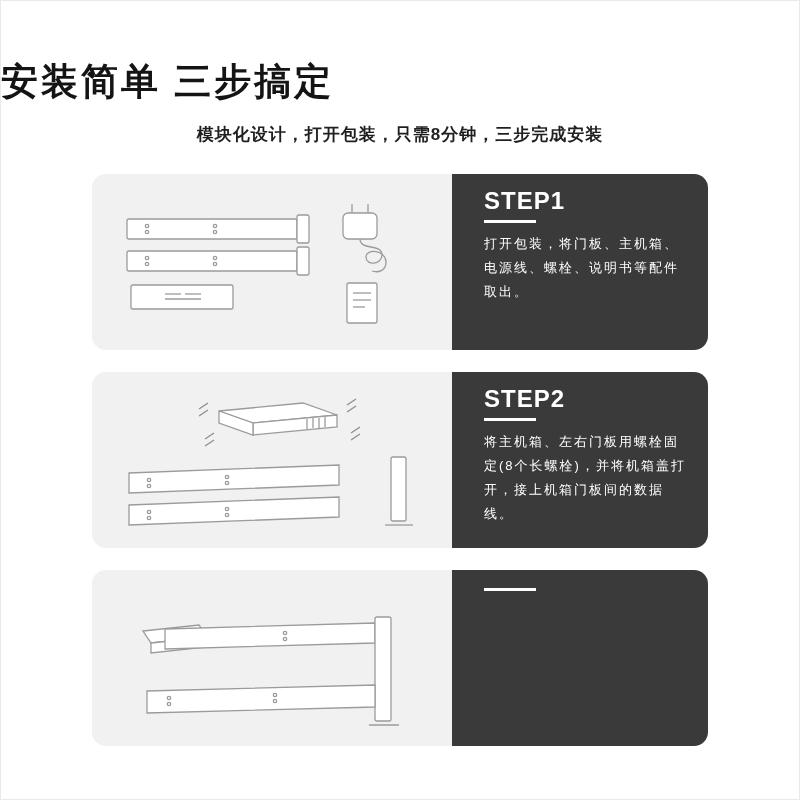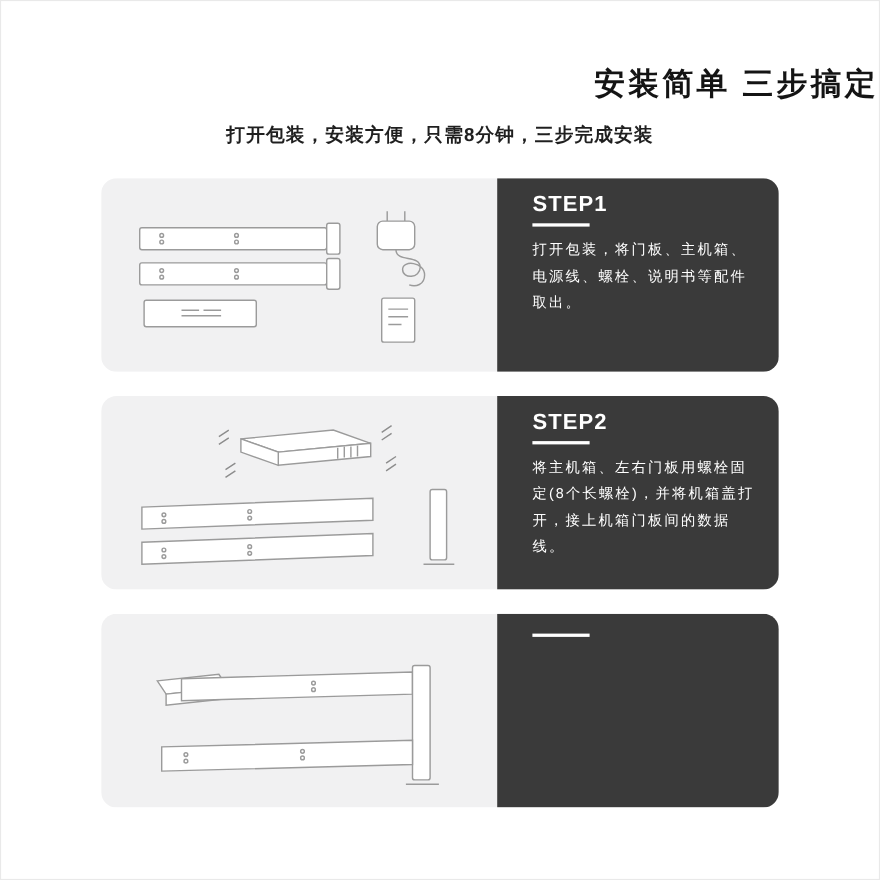--- a/index.html
+++ b/index.html
@@ -4,22 +4,22 @@
 <style>
   html,body{margin:0;padding:0;background:#ffffff;}
   .page{
     width:800px;height:800px;box-sizing:border-box;
     border:1px solid #e9e9e9;
     padding-top:56px;
     font-family:"Liberation Sans", sans-serif;
     background:#ffffff;
   }
   .title{
-    margin:0;text-align:right;
-    font-size:28px;font-weight:800;color:#141414;letter-spacing:3px;
+    margin:0;text-align:left;
+    font-size:37px;font-weight:800;color:#141414;letter-spacing:3px;
   }
   .subtitle{
     margin:16px 0 0;text-align:center;
     font-size:17px;font-weight:700;color:#1f1f1f;letter-spacing:1px;
   }
   .cards{margin-top:28px;}
   .card{
     width:616px;height:176px;
     margin:0 auto 22px auto;
     border-radius:14px;overflow:hidden;
@@ -27,38 +27,38 @@
   }
   .card-left{
     width:360px;min-width:360px;background:#f1f1f2;
     display:flex;align-items:center;justify-content:center;
   }
   .card-right{
     flex:1;background:#3a3a3a;color:#ffffff;
     padding:13px 16px 10px 32px;box-sizing:border-box;
   }
   .step-label{
-    font-size:20px;font-weight:800;letter-spacing:1px;line-height:1.15;
+    font-size:24px;font-weight:800;letter-spacing:1px;line-height:1.15;
   }
   .step-underline{
     width:52px;height:3px;background:#ffffff;margin:5px 0 9px 0;
   }
   .step-text{
     margin:0;font-size:13px;line-height:24px;letter-spacing:2px;
   }
   .illus{display:block;}
   .illus *{vector-effect:non-scaling-stroke;}
 </style>
 </head>
 <body>
 
 <div class="page">
 
   <h1 class="title">安装简单 三步搞定</h1>
-  <p class="subtitle">打开包装，安装方便，只需8分钟，三步完成安装</p>
+  <p class="subtitle">模块化设计，打开包装，只需8分钟，三步完成安装</p>
 
   <div class="cards">
 
     <section class="card">
       <div class="card-left">
         <svg class="illus" width="330" height="150" viewBox="0 0 330 150">
           <g stroke="#9b9b9b" stroke-width="1.3" fill="#ffffff">
 
             <rect x="20" y="32" width="170" height="20" rx="2"></rect>
             <rect x="190" y="28" width="12" height="28" rx="2"></rect>

